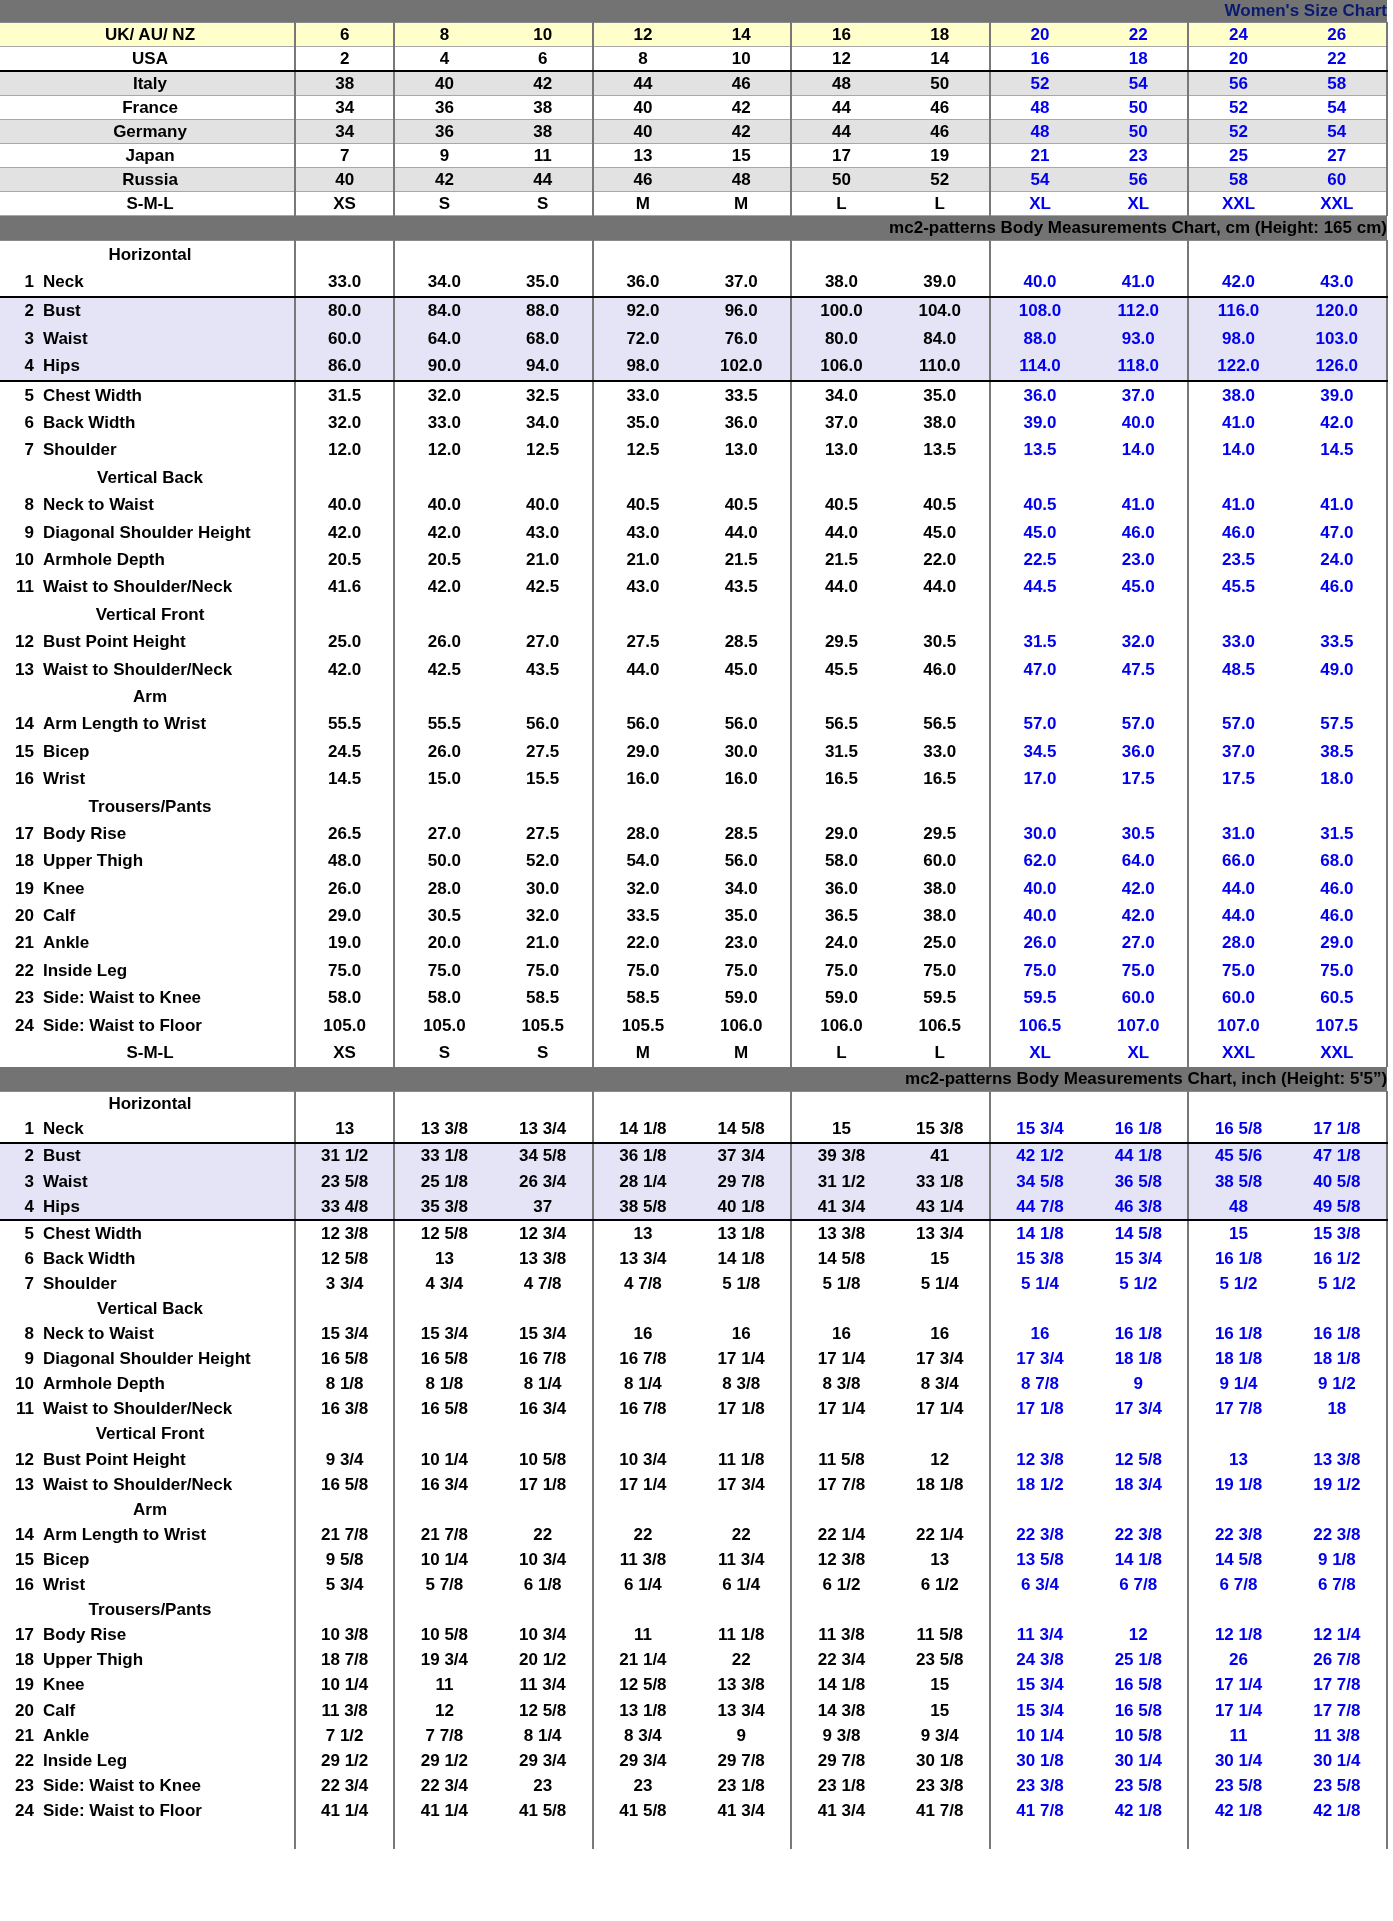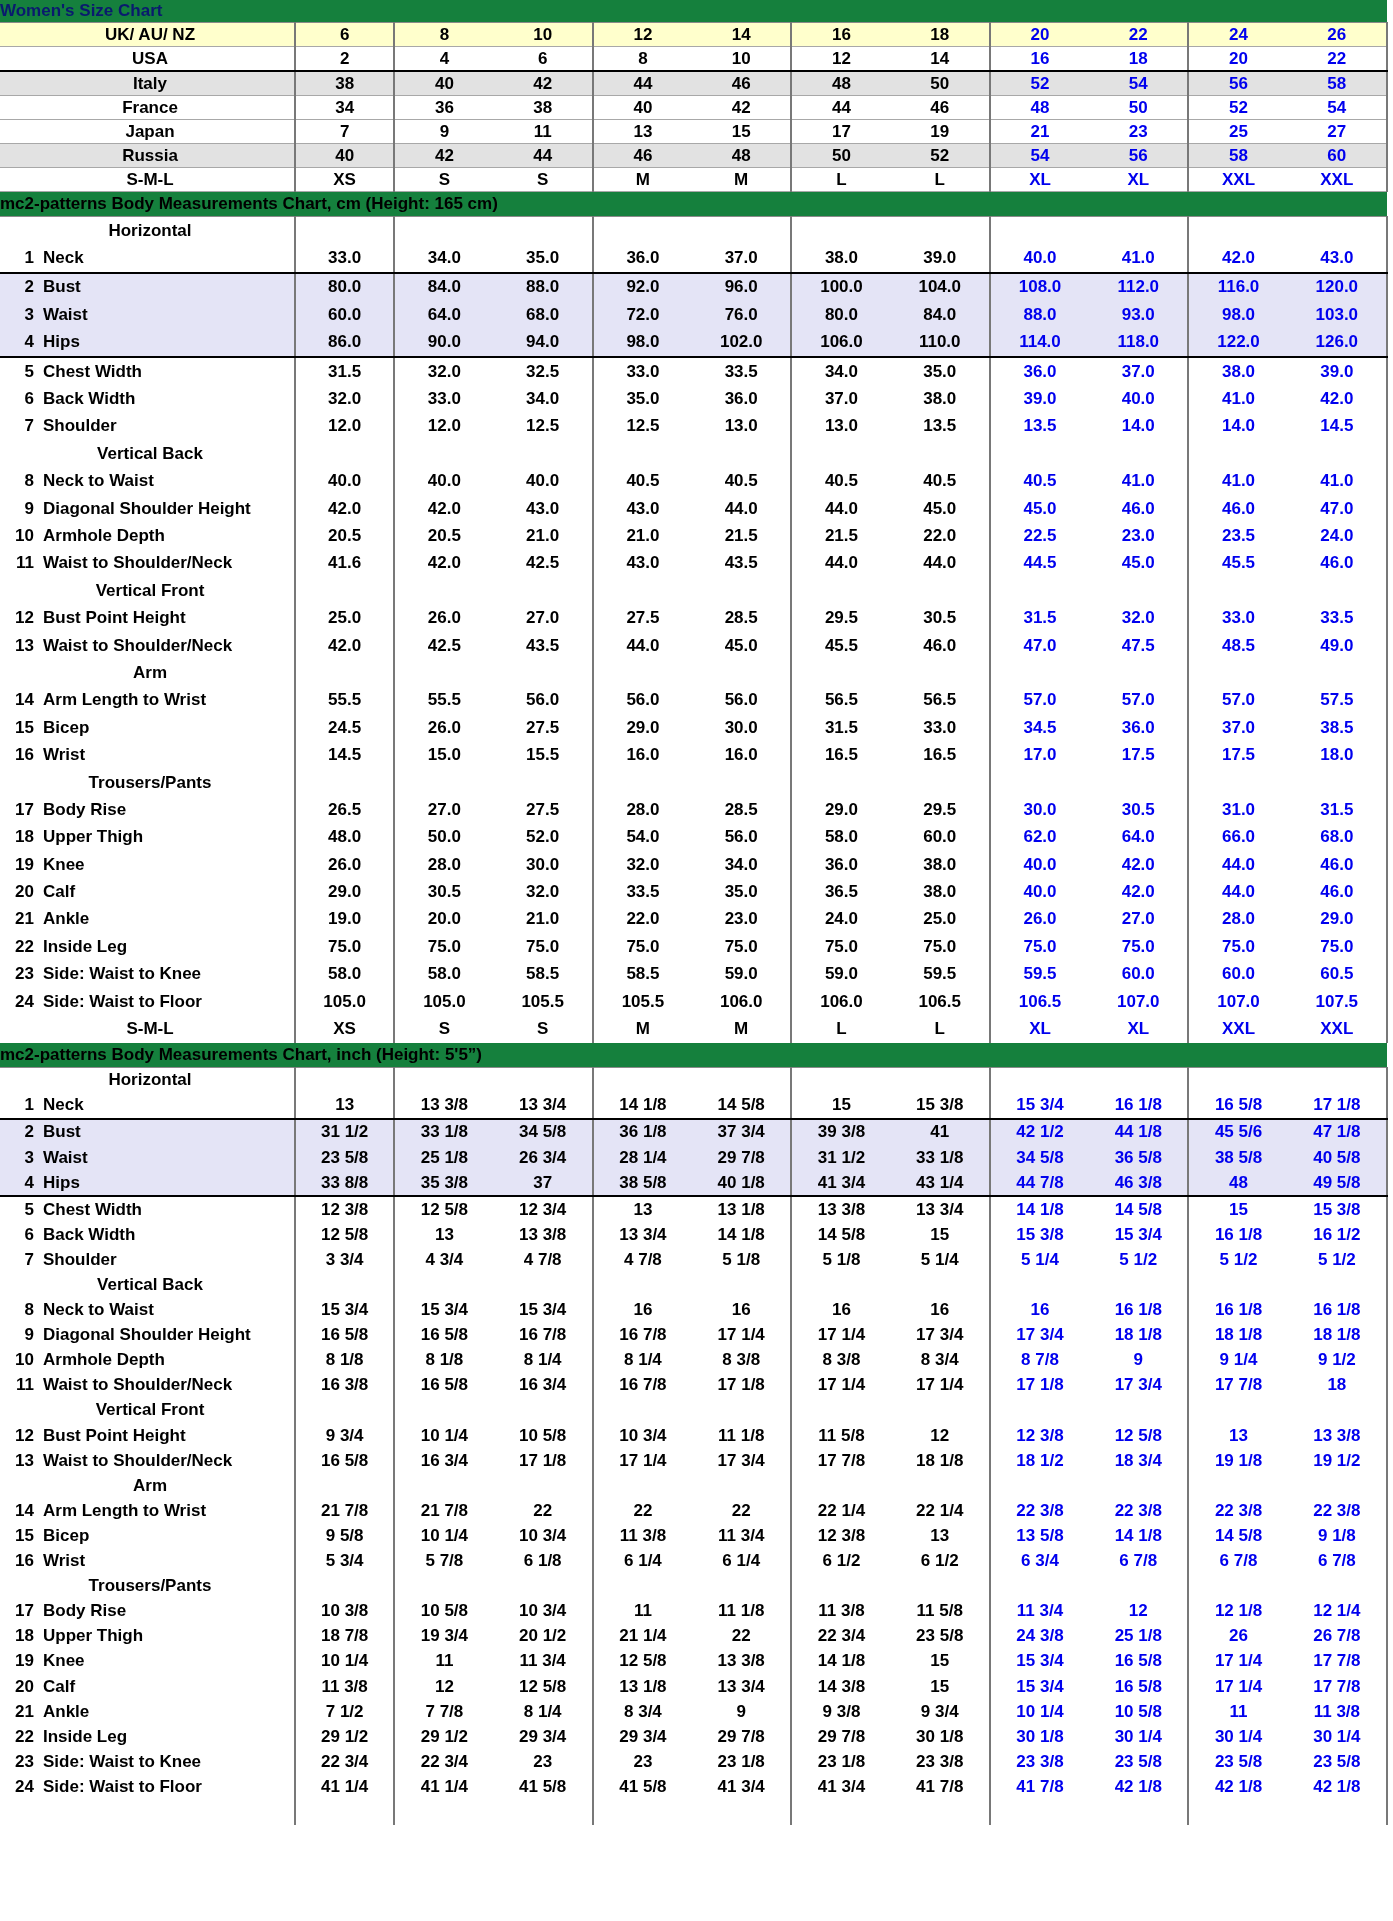--- a/index.html
+++ b/index.html
@@ -4,21 +4,21 @@
 <style>
   html,body{margin:0;padding:0;background:#fff;}
   #page{width:1393px;height:1921px;background:#fff;overflow:hidden;
         font-family:"Liberation Sans",sans-serif;font-weight:bold;}
   table{border-collapse:collapse;table-layout:fixed;width:1387px;}
   td{padding:0;font-size:17px;font-weight:bold;color:#000;text-align:center;
      white-space:nowrap;overflow:hidden;vertical-align:middle;}
   
   td.vb{border-right:2px solid #787878;}
   
-  td.band{background:#15803d;text-align:left;height:24px;border-bottom:1px solid #8a8a8a;}
+  td.band{background:#737373;text-align:right;height:24px;border-bottom:1px solid #8a8a8a;}
   td.title-band{height:22px;color:#0A1A6E;}
   
   #rows-a td{height:23px;border-bottom:1px solid #a8a8a8;}
   tr.bg-yellow td{background:#FFFFCC;margin-left:9px;}
   tr.bg-gray td{background:#E2E2E2;}
   tr.bg-white td{background:#FFFFFF;}
   tr.bb td{border-bottom:2px solid #000 !important;}
   
   #rows-cm td{height:27.4px;}
   #rows-in td{height:25.1px;}
@@ -105,20 +105,34 @@
           <td class="vb">38</td>
           <td>40</td>
           <td class="vb">42</td>
           <td>44</td>
           <td class="vb">46</td>
           <td class="blu">48</td>
           <td class="blu vb">50</td>
           <td class="blu">52</td>
           <td class="blu vb">54</td>
         </tr>
+        <tr class="bg-gray">
+          <td class="lbl vb">Germany</td>
+          <td class="vb">34</td>
+          <td>36</td>
+          <td class="vb">38</td>
+          <td>40</td>
+          <td class="vb">42</td>
+          <td>44</td>
+          <td class="vb">46</td>
+          <td class="blu">48</td>
+          <td class="blu vb">50</td>
+          <td class="blu">52</td>
+          <td class="blu vb">54</td>
+        </tr>
         <tr class="bg-white">
           <td class="lbl vb">Japan</td>
           <td class="vb">7</td>
           <td>9</td>
           <td class="vb">11</td>
           <td>13</td>
           <td class="vb">15</td>
           <td>17</td>
           <td class="vb">19</td>
           <td class="blu">21</td>
@@ -673,21 +687,21 @@
           <td class="vb">29 7/8</td>
           <td>31 1/2</td>
           <td class="vb">33 1/8</td>
           <td class="blu">34 5/8</td>
           <td class="blu vb">36 5/8</td>
           <td class="blu">38 5/8</td>
           <td class="blu vb">40 5/8</td>
         </tr>
         <tr class="lav bb">
           <td class="lbl vb left"><span class="num">4</span><span>Hips</span></td>
-          <td class="vb">33 8/8</td>
+          <td class="vb">33 4/8</td>
           <td>35 3/8</td>
           <td class="vb">37</td>
           <td>38 5/8</td>
           <td class="vb">40 1/8</td>
           <td>41 3/4</td>
           <td class="vb">43 1/4</td>
           <td class="blu">44 7/8</td>
           <td class="blu vb">46 3/8</td>
           <td class="blu">48</td>
           <td class="blu vb">49 5/8</td>

